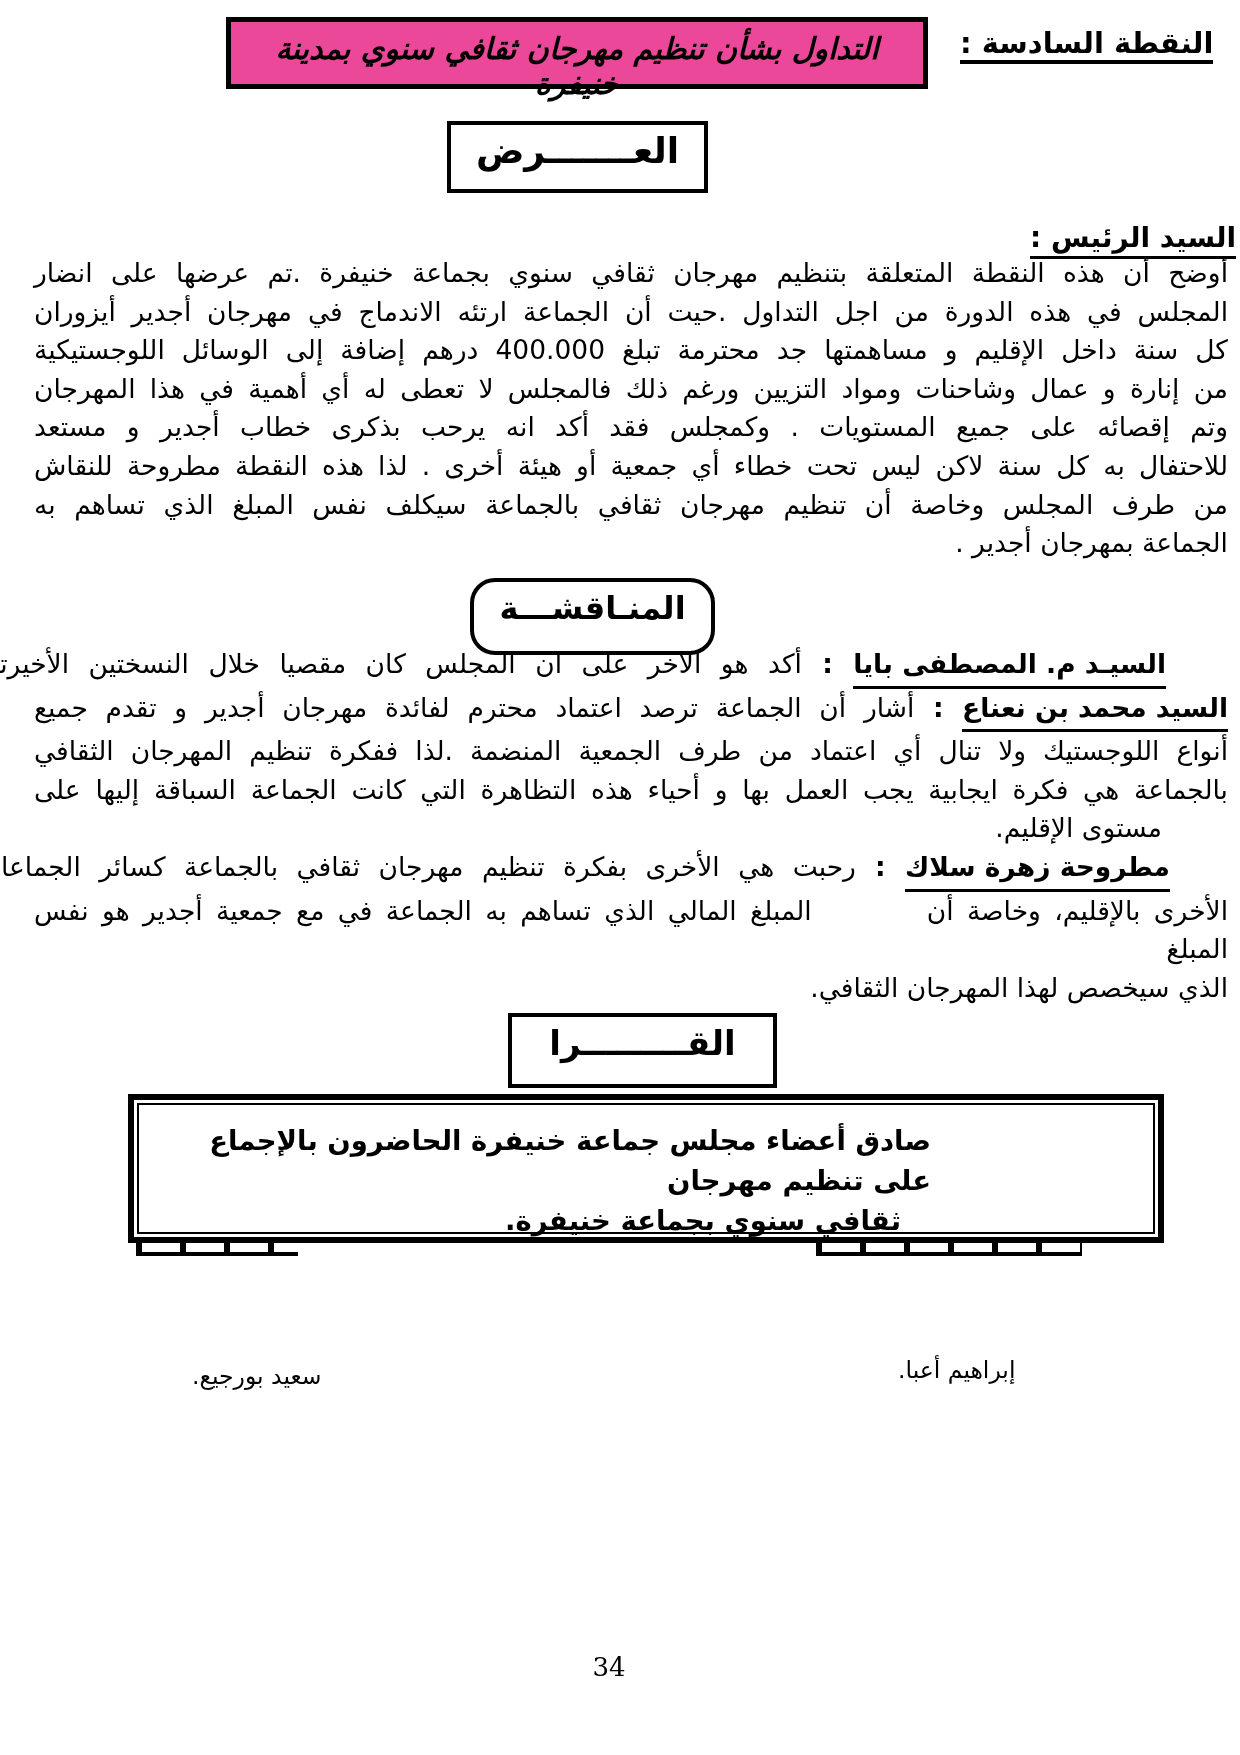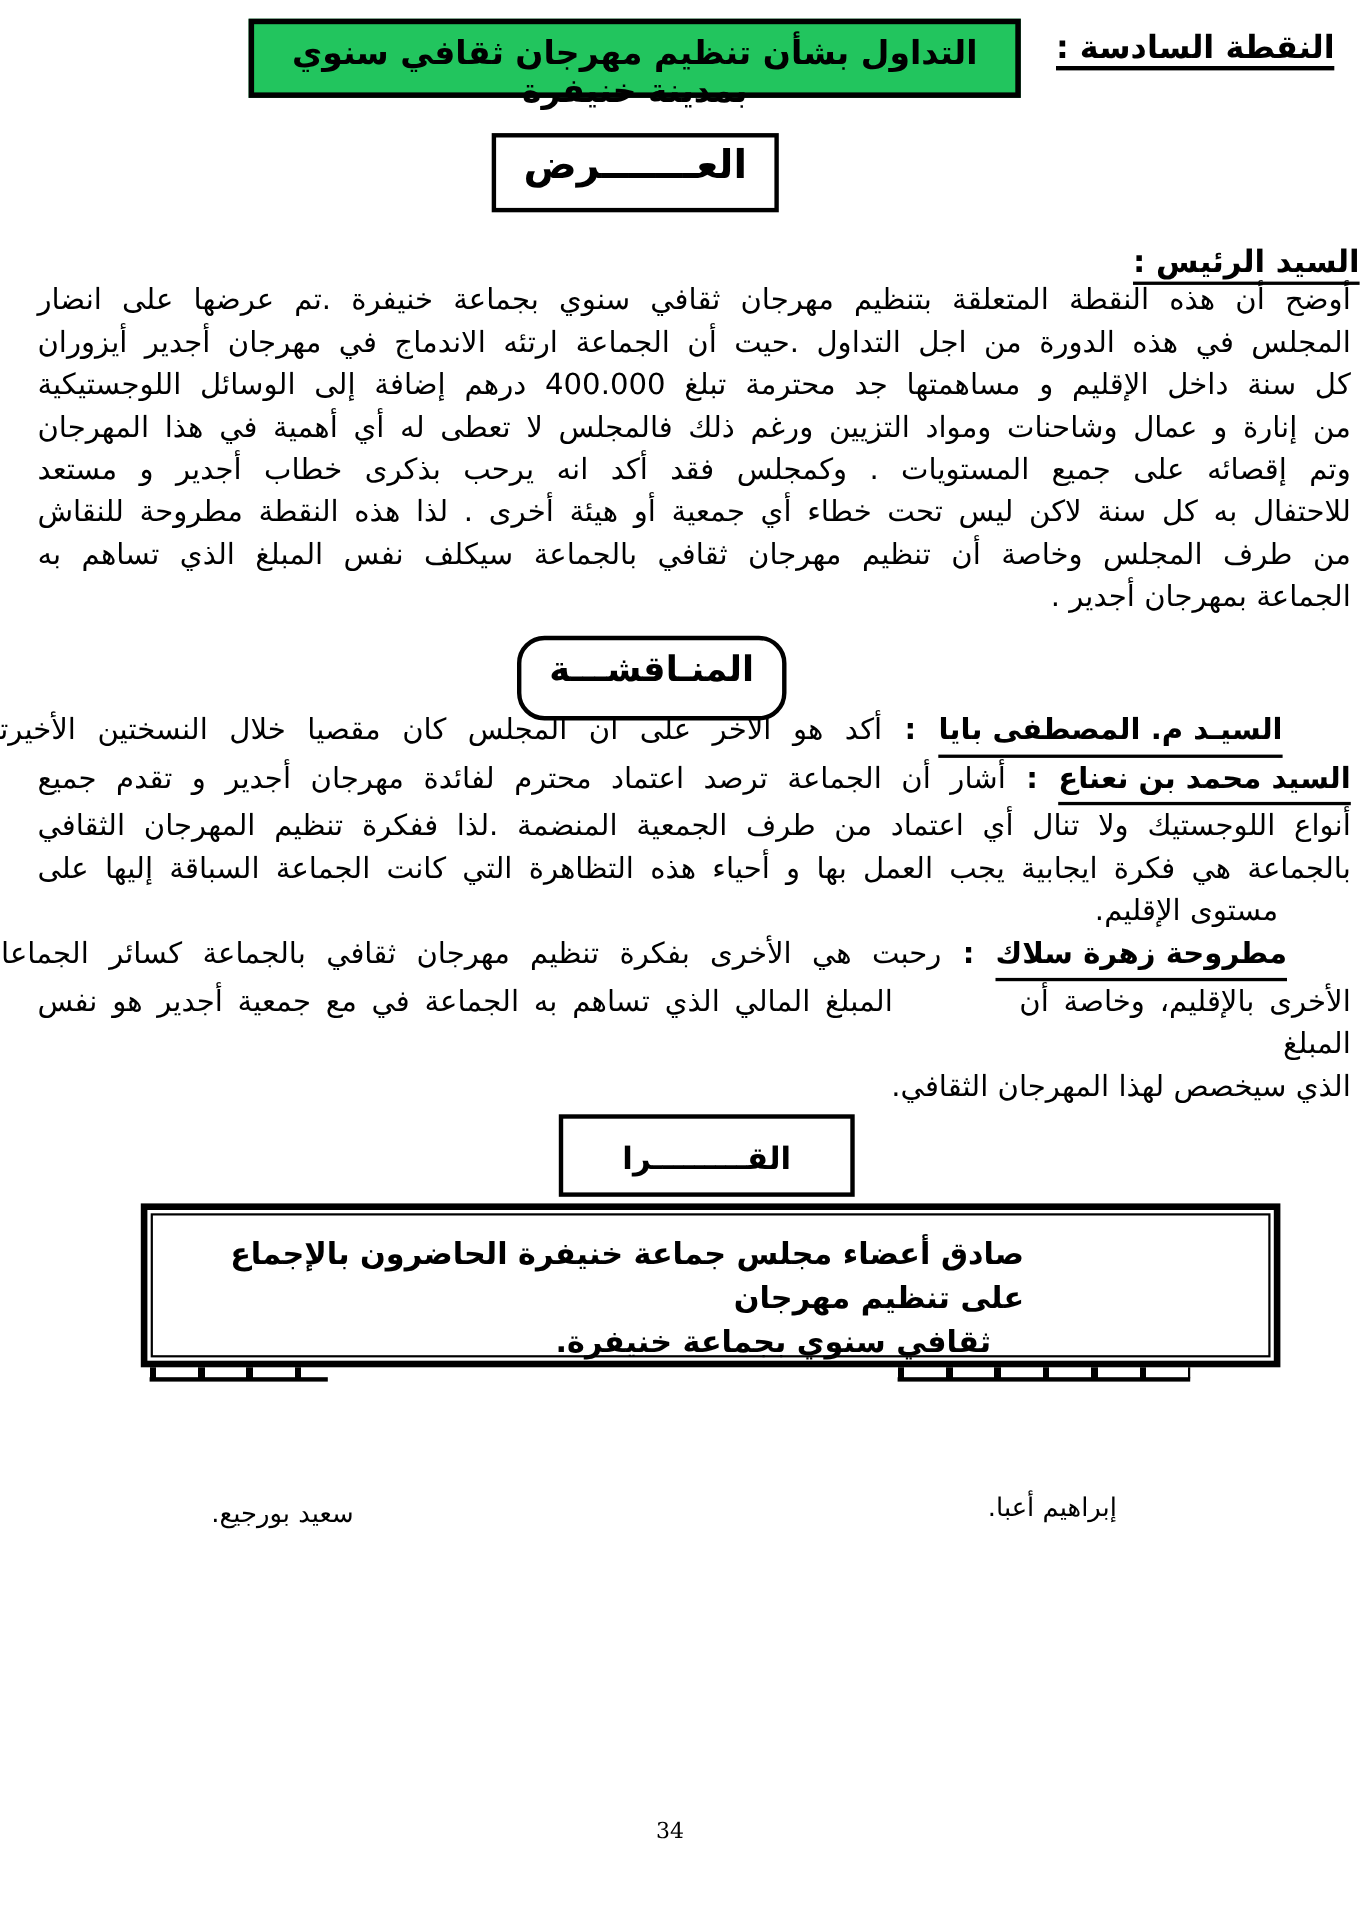--- a/index.html
+++ b/index.html
@@ -16,62 +16,62 @@
   .b{font-weight:bold;}
   .ul{display:inline-block;border-bottom:3px solid #000;padding-bottom:2px;}
   .ul4{display:inline-block;border-bottom:4px solid #000;padding-bottom:0;}
 
   
   .frame{border:4px solid #000;background:#fff;text-align:center;z-index:6;}
   .frame .t{font-weight:bold;white-space:nowrap;}
 
   
   .point-label{left:960px;top:26px;font-size:29px;z-index:3;}
-  .header-box{left:226px;top:17px;width:702px;height:72px;border:5px solid #000;z-index:3;background:#22c55e;}
+  .header-box{left:226px;top:17px;width:702px;height:72px;border:5px solid #000;z-index:3;background:#ec4899;font-style:italic;}
   .header-box .t{padding:9px 4px 0;font-size:30px;font-weight:bold;text-align:center;}
 
   .ard-box{left:447px;top:121px;width:261px;height:72px;}
   .ard-box .t{font-size:36px;padding-top:5px;}
 
   .president-label{right:4px;top:221px;font-size:28px;z-index:2;}
 
   
   .flow{left:34px;width:1194px;font-size:26.5px;line-height:38.6px;z-index:2;}
   .presentation{top:254px;}
   .discussion{top:645px;}
   .ln{width:100%;}
   .j{text-align:justify;text-align-last:justify;text-justify:inter-word;}
   .r{text-align:right;}
   .gap{display:inline-block;width:115px;}
 
   .disc-box{left:470px;top:578px;width:245px;height:77px;border-radius:25px;}
   .disc-box .t{font-size:32px;padding-top:7px;}
 
   .qarar-box{left:508px;top:1013px;width:269px;height:75px;}
-  .qarar-box .t{font-size:28px;padding-top:20px;}
+  .qarar-box .t{font-size:34px;padding-top:6px;}
 
   
   .decision-box{left:128px;top:1094px;width:1036px;height:149px;border:6px solid #000;background:#fff;z-index:5;}
   .decision-inner{position:absolute;left:3px;right:3px;top:3px;bottom:3px;border:2px solid #000;}
   .decision-text{direction:rtl;text-align:right;font-weight:bold;font-size:27.5px;line-height:40px;padding:15px 222px 0 20px;}
   .decision-text .dl2{margin-right:30px;}
 
   
   .frag{z-index:1;border-bottom:4px solid #000;height:22px;}
   .frag .marks{height:12px;margin-top:7px;
     background:repeating-linear-gradient(90deg,#000 0 6px,transparent 6px 44px);}
   .frag-left{left:136px;top:1234px;width:162px;}
   .frag-right{left:816px;top:1234px;width:266px;}
 
   .sig{font-size:23.5px;z-index:2;}
   .sig-right{left:898px;top:1356px;}
   .sig-left{left:192px;top:1362px;}
 
   .page-number{left:578px;top:1652px;width:62px;text-align:center;
-    font-family:"DejaVu Serif",serif;font-size:20px;z-index:2;}
+    font-family:"DejaVu Serif",serif;font-size:26px;z-index:2;}
 </style>
 </head>
 <body>
 
 <div class="page">
 
   <div class="abs rtl b point-label">
     <span class="ul4">النقطة السادسة :</span>
   </div>
 

